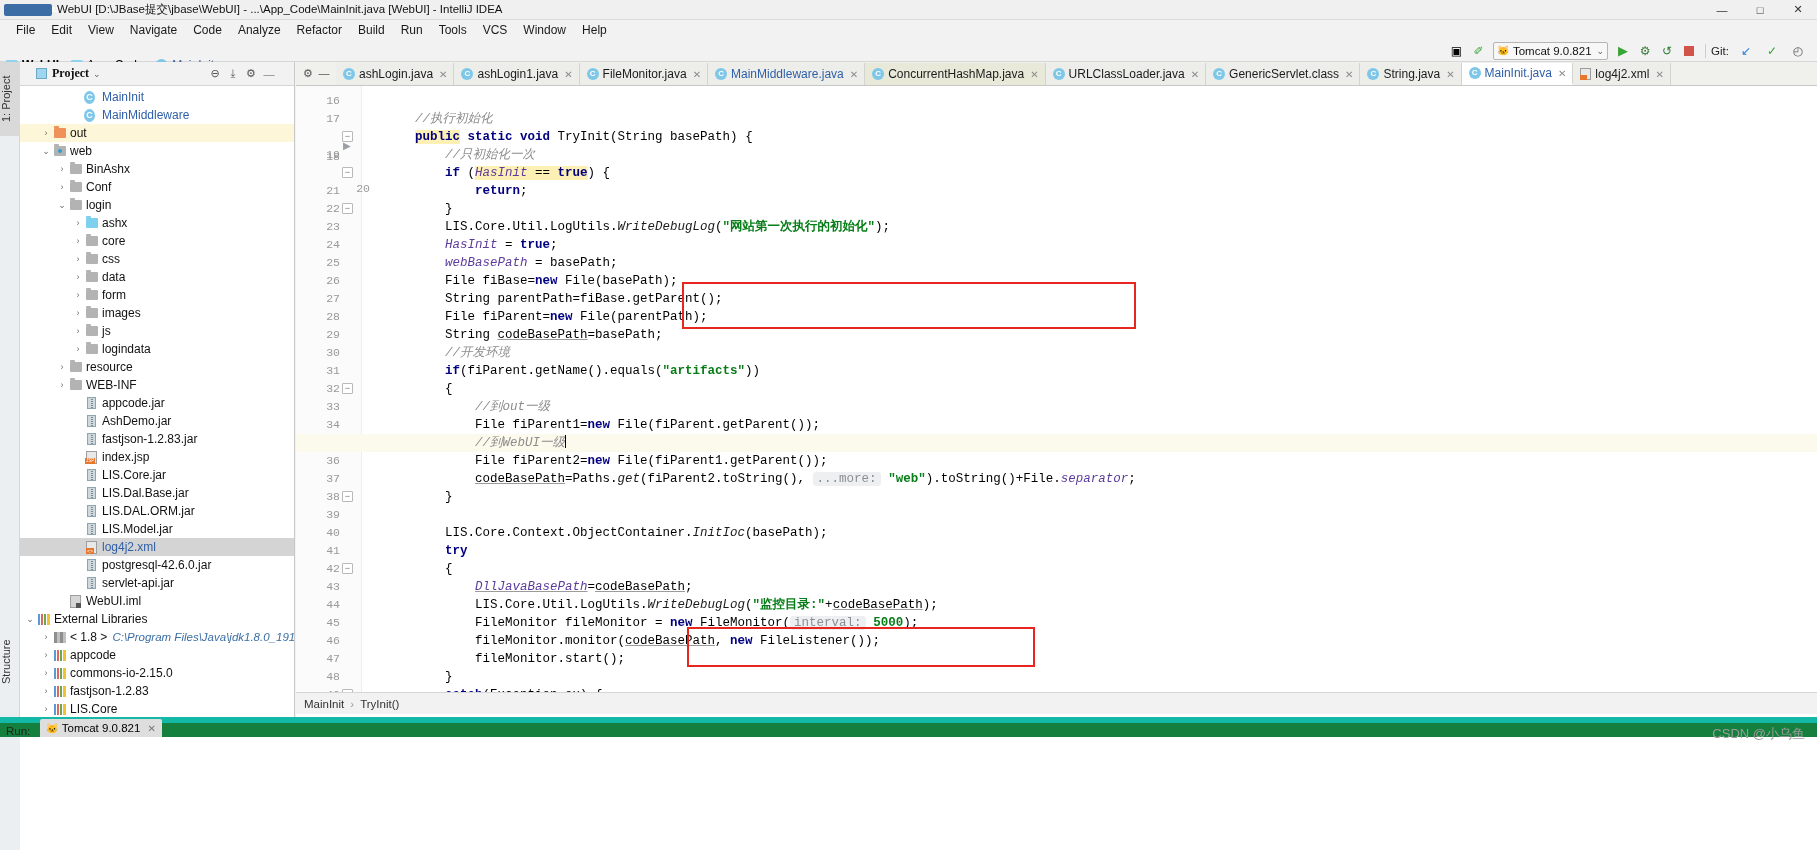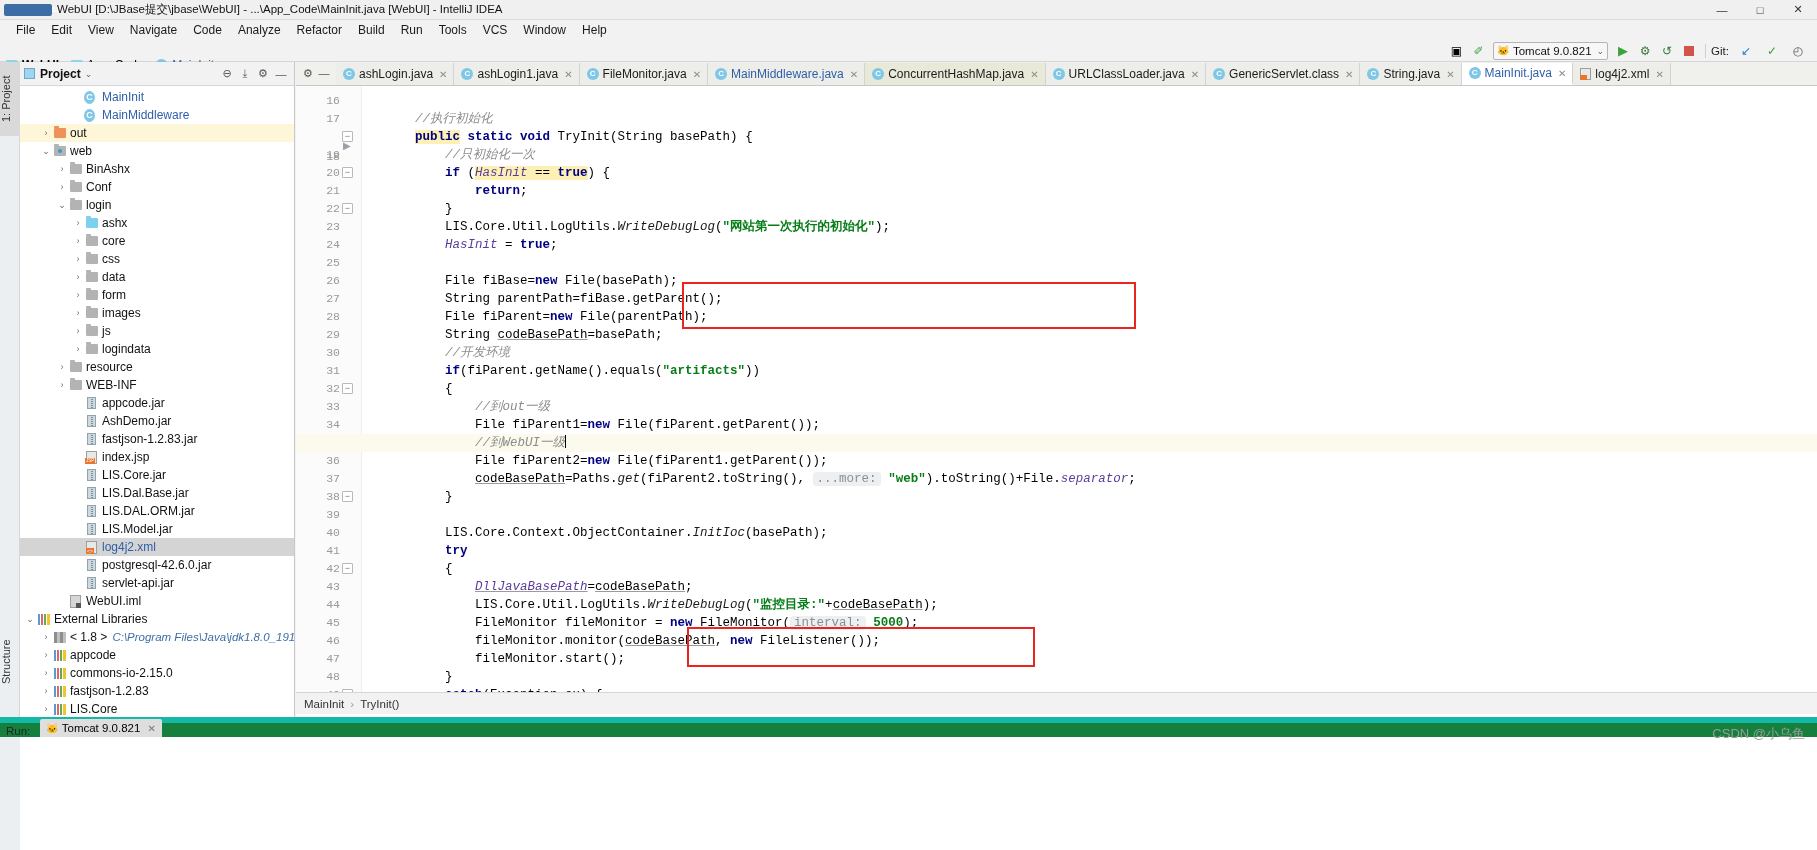--- a/index.html
+++ b/index.html
@@ -93,21 +93,21 @@
   }
   .vtab.sel { background: #d9d9d9; }
 
   
   .projpanel {
     position: absolute; left: 20px; top: 62px; width: 275px; height: 655px;
     background: #ffffff; border-right: 1px solid #c8c8c8;
   }
   .proj-header {
     height: 24px; background: #f2f2f2; border-bottom: 1px solid #d6d6d6;
-    display: flex; align-items: center; padding: 0 4px;
+    display: flex; align-items: center; padding: 0 16px; font-family: Liberation Serif, serif;
   }
   .proj-sq { width: 11px; height: 11px; background: #9fd6ef; border: 1px solid #6fa8c4; margin-right: 5px; }
   .proj-title { font-size: 12px; font-weight: bold; color: #111; }
   .proj-header .caret-dn { margin-left: 4px; }
   .proj-tools { margin-left: auto; display: flex; align-items: center; }
   .proj-tool { width: 18px; height: 18px; display:flex; align-items:center; justify-content:center; font-size: 11px; color: #555; }
 
   .tree { position: relative; height: 631px; overflow: hidden; padding-top: 2px; }
   .trow {
     display: flex; align-items: center; height: 18px; font-size: 12px; white-space: nowrap;
@@ -667,21 +667,21 @@
       </div>
 
     <div class="codewrap">
       <div class="gutter" id="gutter">
           <div class="gline" style="top: 6px;">16</div>
           <div class="gline" style="top: 24px;">17</div>
           <div class="gline" style="top: 54px; margin-top: 8px;">18</div>
           <div class="foldmark" style="top: 45px;">−</div>
           <div class="runarrow" style="top: 54px;">▶</div>
           <div class="gline" style="top: 60px;">19</div>
-          <div class="gline" style="top: 78px;">20</div>
+          <div class="gline" style="top: 94px; margin-left: 30px;">20</div>
           <div class="foldmark" style="top: 81px;">−</div>
           <div class="gline" style="top: 96px;">21</div>
           <div class="gline" style="top: 114px;">22</div>
           <div class="foldmark" style="top: 117px;">−</div>
           <div class="gline" style="top: 132px;">23</div>
           <div class="gline" style="top: 150px;">24</div>
           <div class="gline" style="top: 168px;">25</div>
           <div class="gline" style="top: 186px;">26</div>
           <div class="gline" style="top: 204px;">27</div>
           <div class="gline" style="top: 222px;">28</div>
@@ -715,20 +715,21 @@
       <div class="code" id="code">
           <div class="cline" style="top: 6px;"></div>
           <div class="cline" style="top: 24px;">      <span class="cmt">//执行初始化</span></div>
           <div class="cline" style="top: 42px;">      <span class="kw hlbox">public</span> <span class="kw">static</span> <span class="kw">void</span> TryInit(String basePath) {</div>
           <div class="cline" style="top: 60px;">          <span class="cmt">//只初始化一次</span></div>
           <div class="cline" style="top: 78px;">          <span class="kw">if</span> (<span class="fld hlbox">HasInit</span><span class="hlbox"> == </span><span class="kw hlbox">true</span>) {</div>
           <div class="cline" style="top: 96px;">              <span class="kw">return</span>;</div>
           <div class="cline" style="top: 114px;">          }</div>
           <div class="cline" style="top: 132px;">          LIS.Core.Util.LogUtils.<span class="mth">WriteDebugLog</span>(<span class="str">"网站第一次执行的初始化"</span>);</div>
           <div class="cline" style="top: 150px;">          <span class="fld">HasInit</span> = <span class="kw">true</span>;</div>
+          <div class="cline" style="top: 168px;">          <span class="fld">webBasePath</span> = basePath;</div>
           <div class="cline" style="top: 186px;">          File fiBase=<span class="kw">new</span> File(basePath);</div>
           <div class="cline" style="top: 204px;">          String parentPath=fiBase.getParent();</div>
           <div class="cline" style="top: 222px;">          File fiParent=<span class="kw">new</span> File(parentPath);</div>
           <div class="cline" style="top: 240px;">          String <span class="undl">codeBasePath</span>=basePath;</div>
           <div class="cline" style="top: 258px;">          <span class="cmt">//开发环境</span></div>
           <div class="cline" style="top: 276px;">          <span class="kw">if</span>(fiParent.getName().equals(<span class="str">"artifacts"</span>))</div>
           <div class="cline" style="top: 294px;">          {</div>
           <div class="cline" style="top: 312px;">              <span class="cmt">//到out一级</span></div>
           <div class="cline" style="top: 330px;">              File fiParent1=<span class="kw">new</span> File(fiParent.getParent());</div>
           <div class="caretline" style="top: 348px;"></div>

